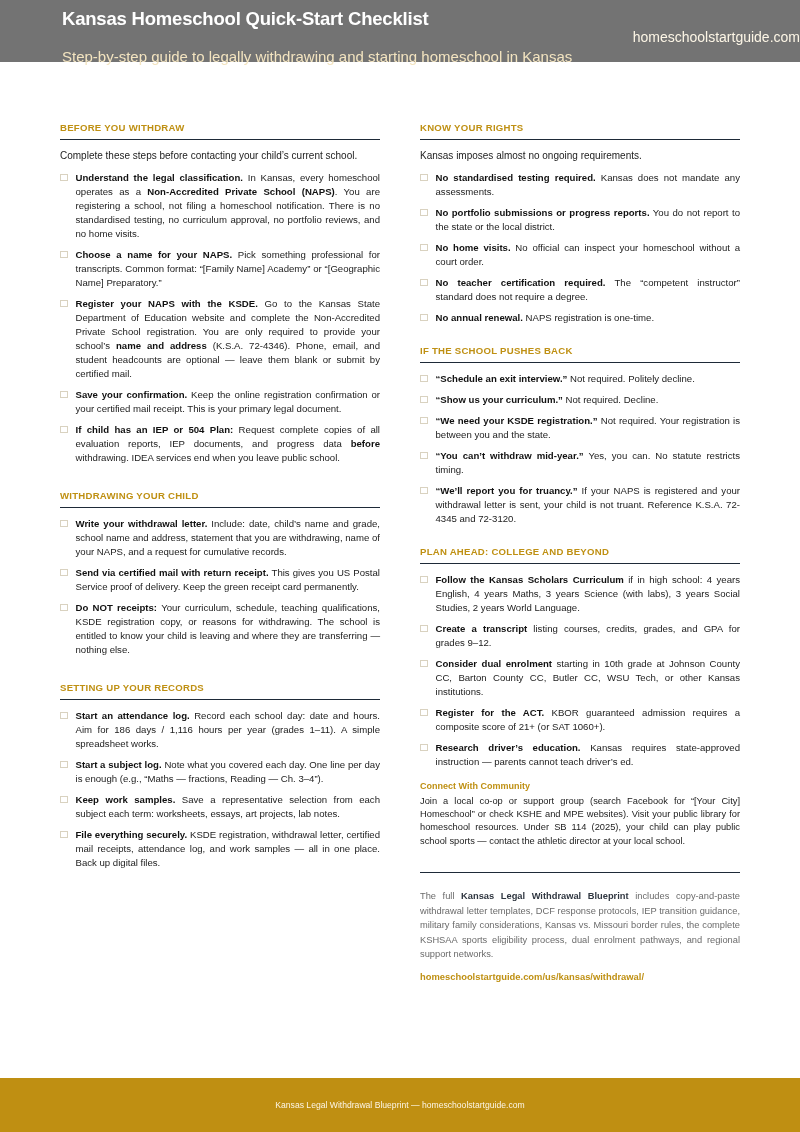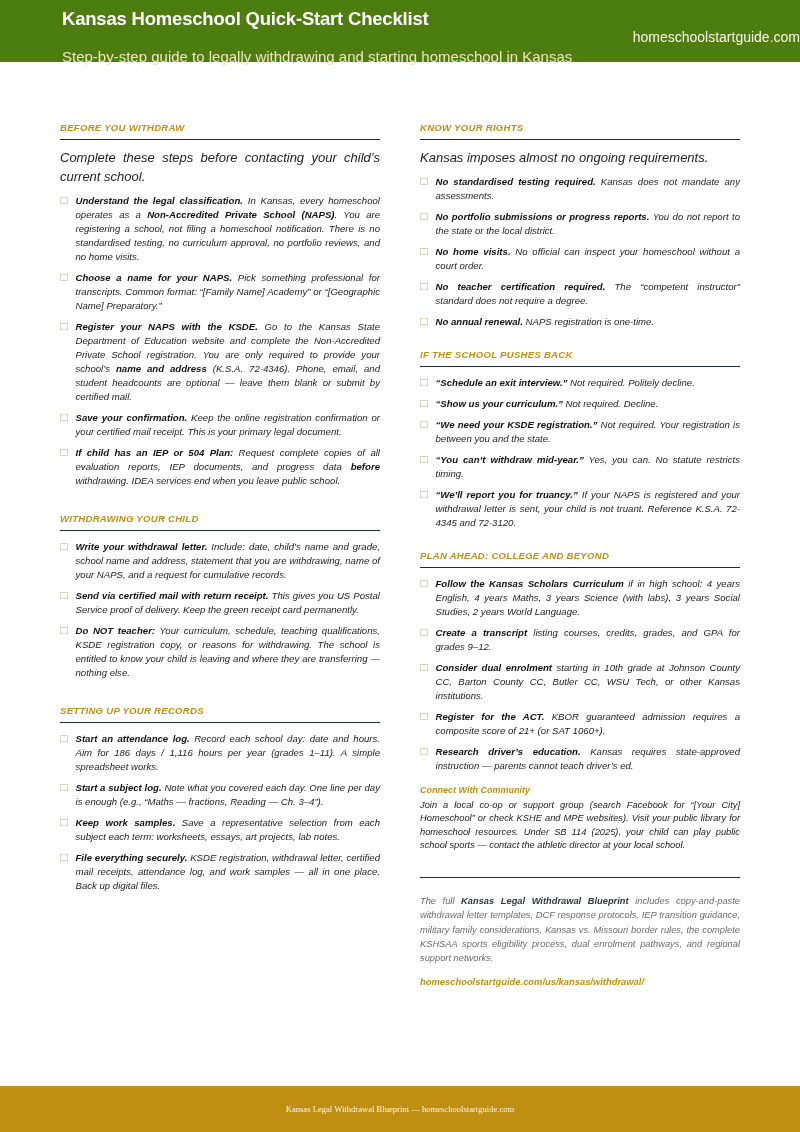--- a/index.html
+++ b/index.html
@@ -10,21 +10,21 @@
   body {
     width: 800px;
     height: 1132px;
     font-family: "Liberation Sans", sans-serif;
     color: #1b1b1b;
     overflow: hidden;
   }
 
   
   .header {
-    background: #4d7c0f;
+    background: #737373;
     height: 62px;
     position: relative;
     padding: 0;
   }
   .header-inner {
     position: absolute;
     left: 62px;
     right: 50px;
     top: 8px;
   }
@@ -56,42 +56,41 @@
   }
   .columns {
     display: flex;
     gap: 40px;
     padding: 60px 60px 0 60px;
     box-sizing: border-box;
   }
   .col {
     width: 320px;
     flex: 0 0 320px;
-    font-style: italic;
   }
 
   
   .sec-head {
     font-size: 9.6px;
     font-weight: bold;
     color: #bf9013;
     letter-spacing: 0.25px;
     margin: 0 0 6px 0;
     text-transform: uppercase;
   }
   .sec-rule {
     border: 0;
     border-top: 1.4px solid #1e2a38;
     margin: 0 0 9px 0;
   }
   .sec-gap { height: 18px; }
   .sec-gap-sm { height: 13px; }
 
   .intro {
-    font-size: 13px;
+    font-size: 10px;
     line-height: 1.45;
     text-align: justify;
     margin: 0 0 7px 0;
     color: #222222;
   }
 
   
   .item {
     display: flex;
     align-items: flex-start;
@@ -153,26 +152,25 @@
     font-weight: bold;
     color: #bf9013;
   }
 
   
   .footer {
     position: absolute;
     left: 0;
     bottom: 0;
     width: 800px;
-    height: 46px;
+    height: 54px;
     background: #bf8f12;
     display: flex;
     align-items: center;
     justify-content: center;
-    font-family: Liberation Serif, serif;
   }
   .footer-text {
     font-size: 8.6px;
     color: #fdf6e6;
   }
   body { position: relative; }
 </style>
 </head>
 <body>
 
@@ -226,21 +224,21 @@
             <div class="item">
               <span class="checkbox"></span>
               <span class="item-text"><b>Write your withdrawal letter.</b><span> Include:  date, child’s name and grade, school name and address, statement that you are withdrawing, name of your NAPS, and a request for cumulative records.</span></span>
             </div>
             <div class="item">
               <span class="checkbox"></span>
               <span class="item-text"><b>Send via certified mail with return receipt.</b><span> This gives you US Postal Service proof of delivery.  Keep the green receipt card permanently.</span></span>
             </div>
             <div class="item">
               <span class="checkbox"></span>
-              <span class="item-text"><b>Do NOT teacher:</b><span> Your curriculum, schedule, teaching qualifications,  KSDE registration copy,  or reasons for withdrawing.  The school is entitled to know your child is leaving and where they are transferring — nothing else.</span></span>
+              <span class="item-text"><b>Do NOT receipts:</b><span> Your curriculum, schedule, teaching qualifications,  KSDE registration copy,  or reasons for withdrawing.  The school is entitled to know your child is leaving and where they are transferring — nothing else.</span></span>
             </div>
           </div>
       </div>
 
       <div class="sec-gap"></div>
 
       <div>
         <div class="sec-head">SETTING UP YOUR RECORDS</div>
         <hr class="sec-rule">
         <div>

